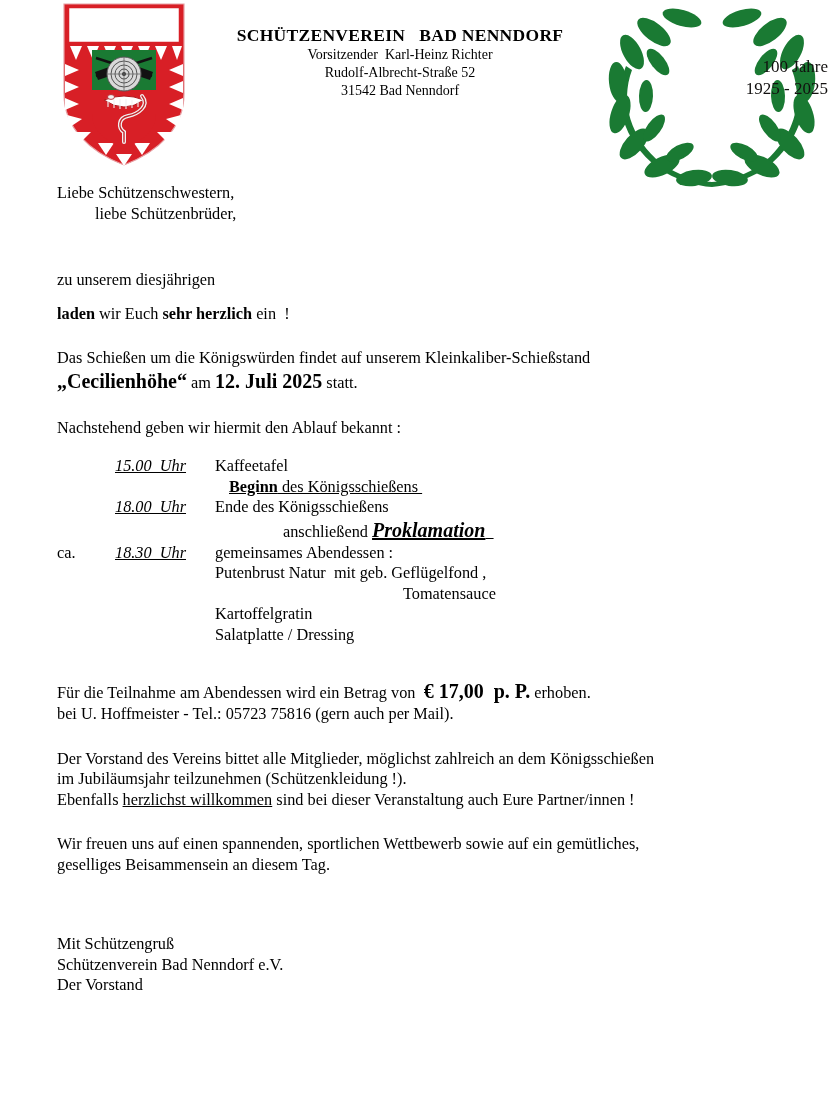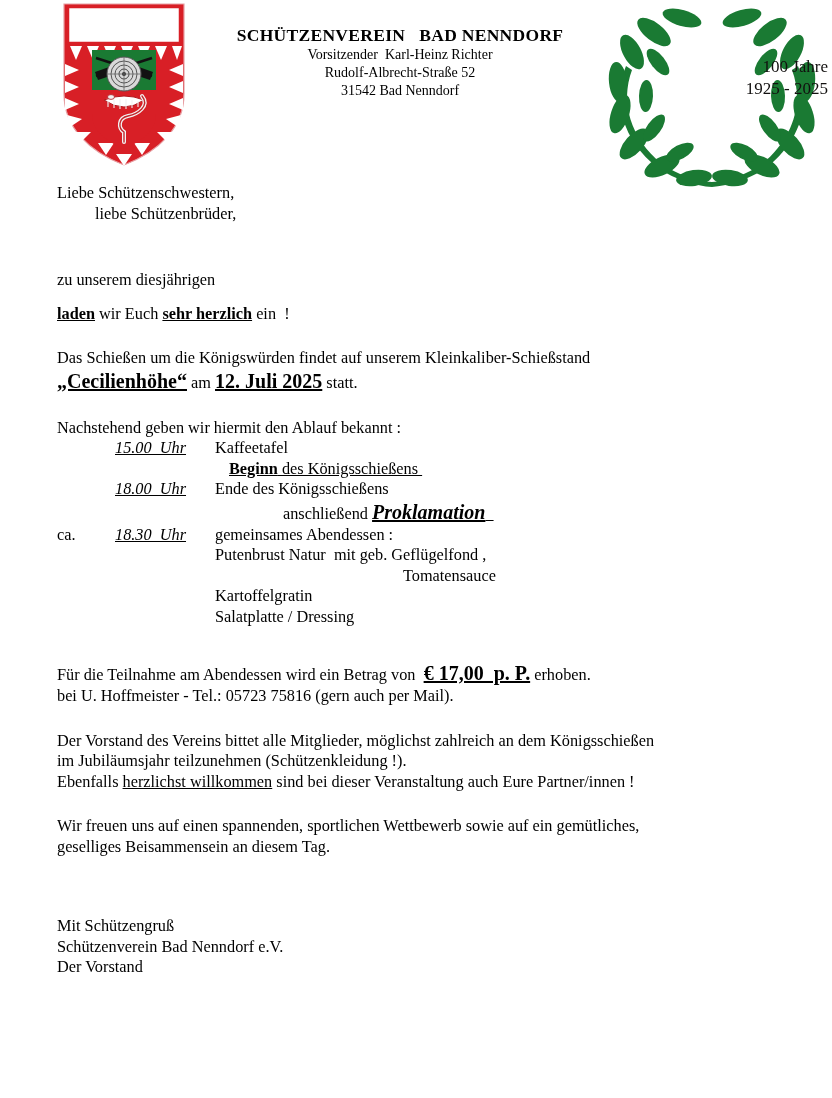--- a/index.html
+++ b/index.html
@@ -102,26 +102,27 @@
     padding-right: 140px;
     margin: 20px 0 2px 0;
   }
   .headline span {
     border-bottom: 2px solid #000;
     padding-bottom: 1px;
   }
 
   .b { font-weight: bold; }
   .u { text-decoration: underline; }
-  .bu { font-weight: bold; text-decoration: underline; }
+  .bu { font-weight: bold; }
   .biu { font-weight: bold; font-style: italic; text-decoration: underline; }
   .bigger { font-size: 20px; }
 
   
   .schedule {
+    margin-top: 18px;
     border-collapse: collapse;
   }
   .schedule td {
     padding: 0;
     vertical-align: top;
     font-size: 16.3px;
     line-height: 1.255;
     white-space: pre;
   }
   .col-ca    { width: 58px; padding-left: 155px; }

